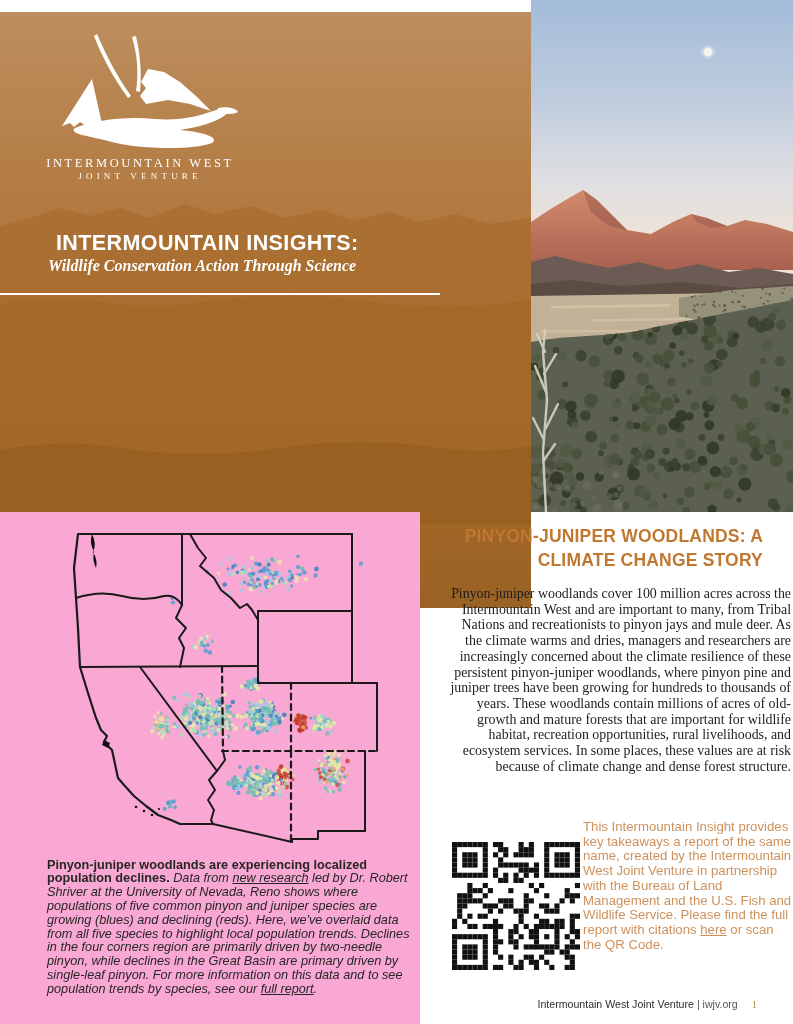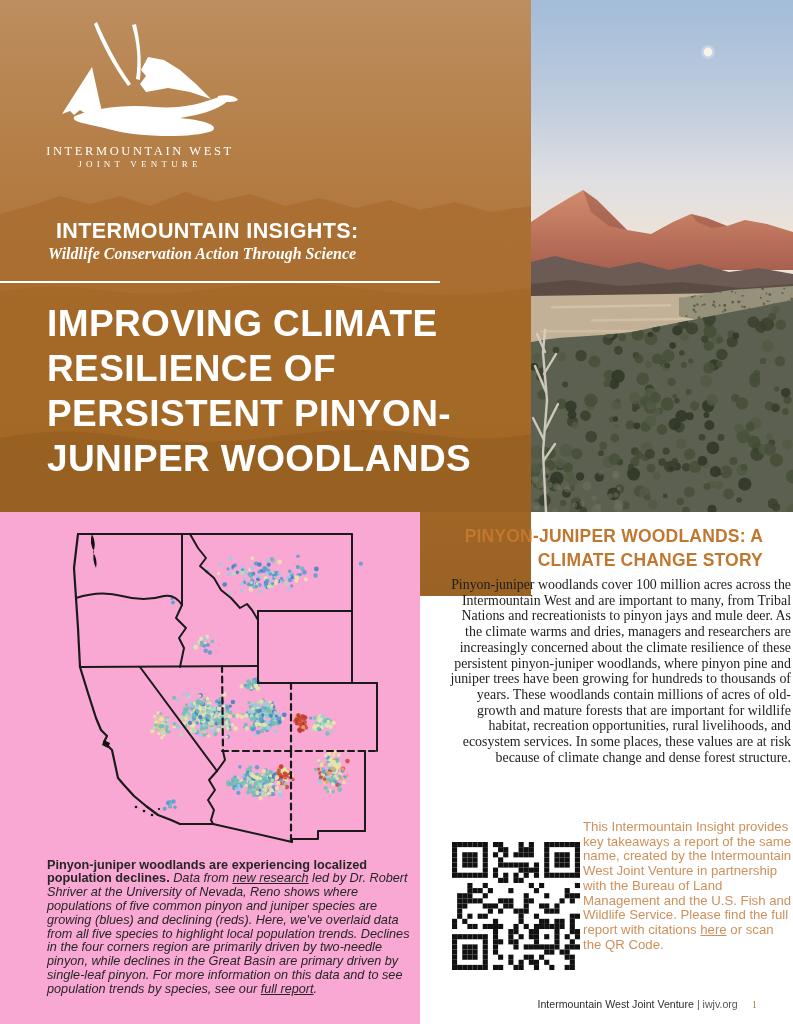--- a/index.html
+++ b/index.html
@@ -1,20 +1,20 @@
 <!DOCTYPE html>
 <html><head>
 <meta charset="utf-8">
 <style>
   html,body{margin:0;padding:0;background:#e8e8e8;}
   .page{position:relative;width:793px;height:1024px;background:#ffffff;overflow:hidden;
         font-family:"Liberation Sans",sans-serif;margin:0 auto;}
 
   
-  .header{position:absolute;left:0;top:0;width:531px;height:596px;
+  .header{position:absolute;left:0;top:12px;width:531px;height:596px;
           background:linear-gradient(180deg,#bd8e5f 0%,#b57f48 24%,#ae7336 48%,#a46a29 72%,#9a6224 100%);
           overflow:hidden;text-decoration:underline;}
   .header svg.ridges{position:absolute;left:0;top:0;}
   .logo-block{position:absolute;left:38px;top:12px;width:204px;text-align:center;color:#fff;}
   .logo-art{display:block;margin:0 auto;}
   .logo-line1{font-family:"Liberation Serif",serif;font-size:12.5px;letter-spacing:2.6px;margin-top:4px;white-space:nowrap;}
   .logo-line2{font-family:"Liberation Serif",serif;font-size:9px;letter-spacing:4.2px;white-space:nowrap;}
   .series-title{position:absolute;left:48px;top:219px;color:#fff;font-size:21.5px;font-weight:700;letter-spacing:0.4px;margin-left:8px;}
   .series-sub{position:absolute;left:48px;top:245px;color:#fff;font-family:"Liberation Serif",serif;
               font-style:italic;font-weight:700;font-size:16px;}
@@ -29,21 +29,21 @@
   .left-panel{position:absolute;left:0;top:512px;width:420px;height:512px;background:#f9a8d4;}
   .map-svg{position:absolute;left:0;top:8px;}
   .caption{position:absolute;left:47px;top:334px;width:372px;font-size:12.7px;line-height:13.8px;color:#262626;}
   .caption .seg-bold{font-weight:700;font-style:normal;}
   .caption .seg-italic{font-style:italic;}
   .caption .seg-link{font-style:italic;text-decoration:underline;color:#262626;cursor:pointer;}
 
   
   .article{position:absolute;left:443px;top:524px;width:348px;text-align:right;}
   .article-heading{color:#c0772f;font-size:17.5px;font-weight:700;line-height:24px;letter-spacing:0.2px;max-width:320px;}
-  .article-body{margin-top:5px;font-family:"Liberation Serif",serif;font-size:13.9px;line-height:15.7px;color:#1d1d1d;}
+  .article-body{margin-top:14px;font-family:"Liberation Serif",serif;font-size:13.9px;line-height:15.7px;color:#1d1d1d;}
 
   .qr{position:absolute;left:452px;top:842px;}
   .qr-note{position:absolute;left:583px;top:820px;width:212px;font-size:13.2px;line-height:14.7px;color:#ce915c;}
   .qr-note a{color:#ce915c;text-decoration:underline;cursor:pointer;}
 
   
   .footer{position:absolute;top:998px;right:36px;font-size:10.6px;color:#3c3c3c;white-space:nowrap;}
   .footer .f-bold{font-weight:400;color:#2e2e2e;}
   .footer .f-site{color:#555;}
   .footer .f-page{color:#b9853c;margin-left:14px;font-family:"Liberation Serif",serif;}
@@ -72,26 +72,20 @@
         </g>
       </svg>
       <div class="logo-line1">INTERMOUNTAIN WEST</div>
       <div class="logo-line2">JOINT VENTURE</div>
     </div>
 
     <div class="series-title">INTERMOUNTAIN INSIGHTS:</div>
     <div class="series-sub">Wildlife Conservation Action Through Science</div>
     <div class="header-rule"></div>
 
-    <div class="main-title">
-      <div>IMPROVING CLIMATE</div>
-      <div>RESILIENCE OF</div>
-      <div>PERSISTENT PINYON-</div>
-      <div>JUNIPER WOODLANDS</div>
-    </div>
   </div>
 
   <div class="photo">
     <svg id="photo-svg" width="262" height="512" viewBox="0 0 262 512">
       <defs>
         <linearGradient id="sky" x1="0" y1="0" x2="0" y2="1">
           <stop offset="0" stop-color="#a3bcd9"></stop>
           <stop offset="0.35" stop-color="#bfccdd"></stop>
           <stop offset="0.62" stop-color="#dfdfe2"></stop>
           <stop offset="0.85" stop-color="#efe3d6"></stop>

